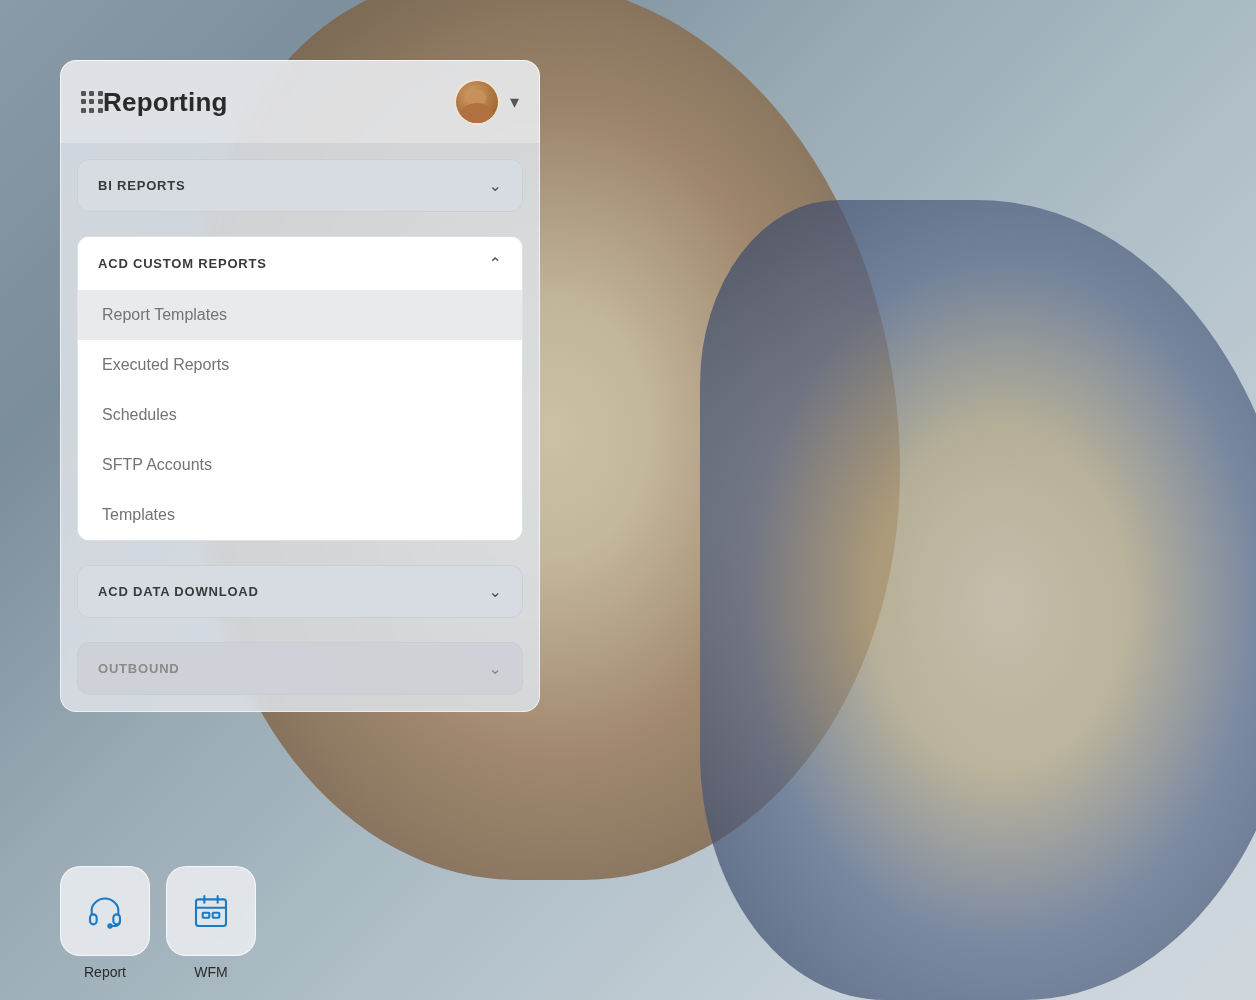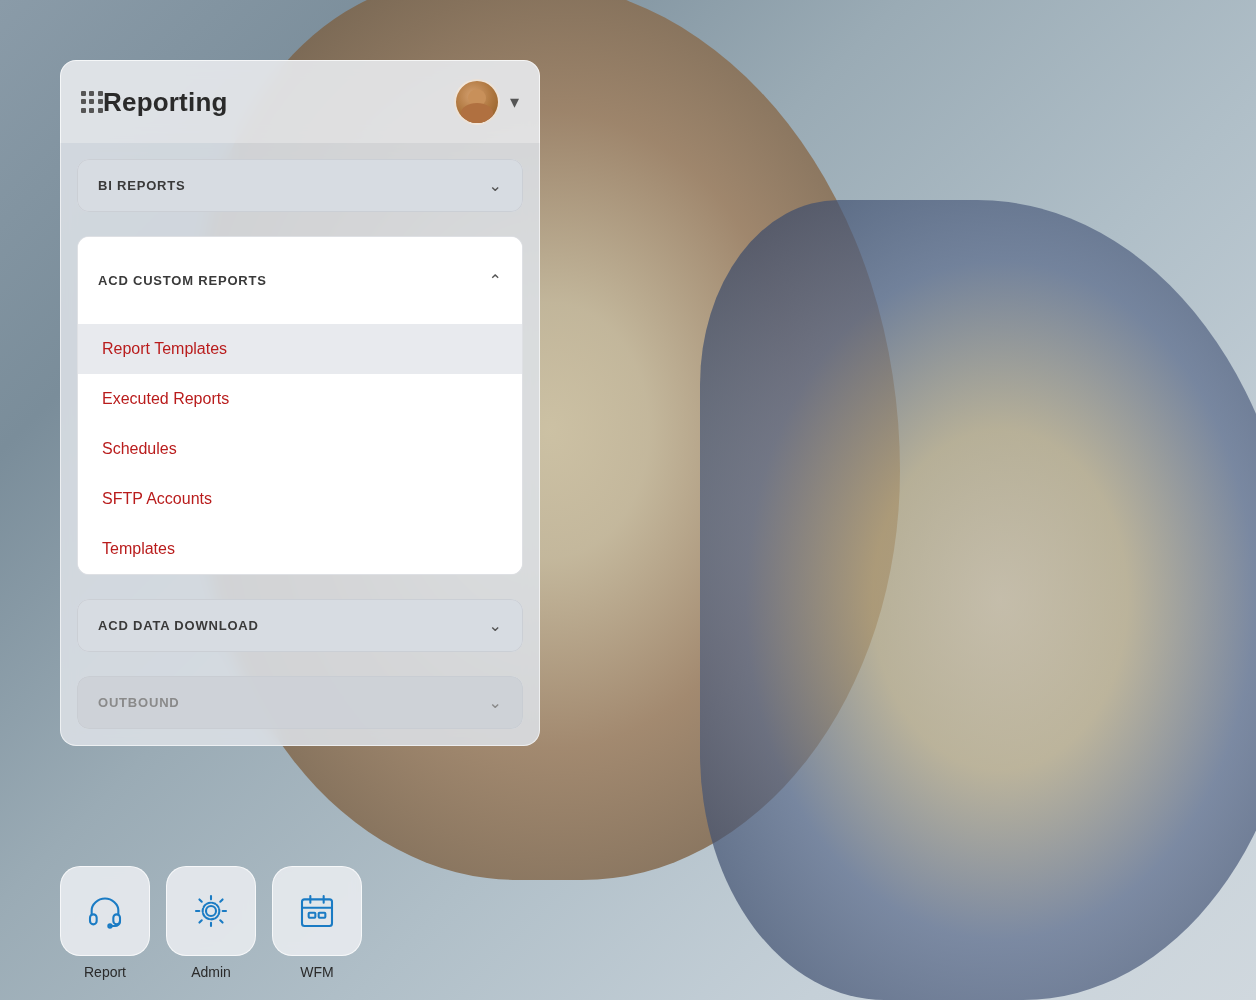--- a/index.html
+++ b/index.html
@@ -196,41 +196,41 @@
       background: #ffffff;
       border-radius: 12px;
       border: 1px solid rgba(200, 204, 210, 0.6);
       overflow: hidden;
     }
 
     .accordion-expanded-header {
       display: flex;
       align-items: center;
       justify-content: space-between;
-      padding: 34px 20px;
+      padding: 17px 20px;
       background: #ffffff;
       cursor: pointer;
     }
 
     .accordion-expanded-header-text {
       font-size: 13px;
       font-weight: 600;
       color: #3a3a3a;
       letter-spacing: 0.8px;
       text-transform: uppercase;
     }
 
     .accordion-expanded-items {
       background: #ffffff;
     }
 
     .menu-item {
       padding: 16px 24px;
       font-size: 16px;
-      color: #b91c1c;
+      color: #737373;
       cursor: pointer;
       border-radius: 0;
       transition: background 0.15s;
     }
 
     .menu-item.active {
       background: #e8eaee;
       font-weight: 500;
     }
 
@@ -393,30 +393,20 @@
         <rect x="6" y="28" width="8" height="12" rx="4" stroke="#1a7bc4" fill="none" stroke-width="2.5"></rect>
         <rect x="34" y="28" width="8" height="12" rx="4" stroke="#1a7bc4" fill="none" stroke-width="2.5"></rect>
         <path d="M42 36c0 4-3 6-6 6h-6" stroke="#1a7bc4" fill="none" stroke-width="2.5" stroke-linecap="round"></path>
         <circle cx="30" cy="42" r="2" fill="#1a7bc4"></circle>
       </svg>
     </div>
     <span class="nav-label">Report</span>
   </div>
 
 
-  <div class="nav-item">
-    <div class="nav-icon-box">
-      <svg class="nav-svg" viewBox="0 0 48 48">
-        <circle cx="24" cy="24" r="6" stroke="#1a7bc4" fill="none" stroke-width="2.5"></circle>
-        <path d="M24 6v4M24 38v4M6 24h4M38 24h4M10.1 10.1l2.8 2.8M35.1 35.1l2.8 2.8M10.1 37.9l2.8-2.8M35.1 12.9l2.8-2.8" stroke="#1a7bc4" stroke-width="2.5" stroke-linecap="round"></path>
-        <circle cx="24" cy="24" r="10" stroke="#1a7bc4" fill="none" stroke-width="2.5" stroke-dasharray="4 2"></circle>
-      </svg>
-    </div>
-    <span class="nav-label">Admin</span>
-  </div>
 
   <div class="nav-item">
     <div class="nav-icon-box">
       <svg class="nav-svg" viewBox="0 0 48 48">
         <rect x="6" y="10" width="36" height="32" rx="3" stroke="#1a7bc4" fill="none" stroke-width="2.5"></rect>
         <line x1="6" y1="20" x2="42" y2="20" stroke="#1a7bc4" stroke-width="2.5"></line>
         <line x1="16" y1="6" x2="16" y2="14" stroke="#1a7bc4" stroke-width="2.5" stroke-linecap="round"></line>
         <line x1="32" y1="6" x2="32" y2="14" stroke="#1a7bc4" stroke-width="2.5" stroke-linecap="round"></line>
         <rect x="14" y="26" width="8" height="6" rx="1" stroke="#1a7bc4" fill="none" stroke-width="2"></rect>
         <rect x="26" y="26" width="8" height="6" rx="1" stroke="#1a7bc4" fill="none" stroke-width="2"></rect>

